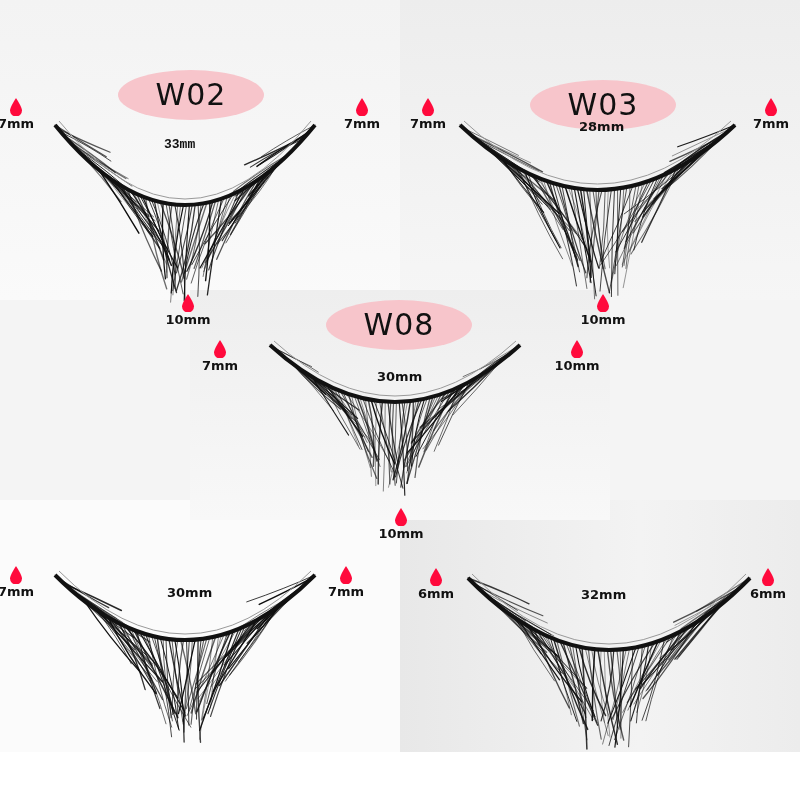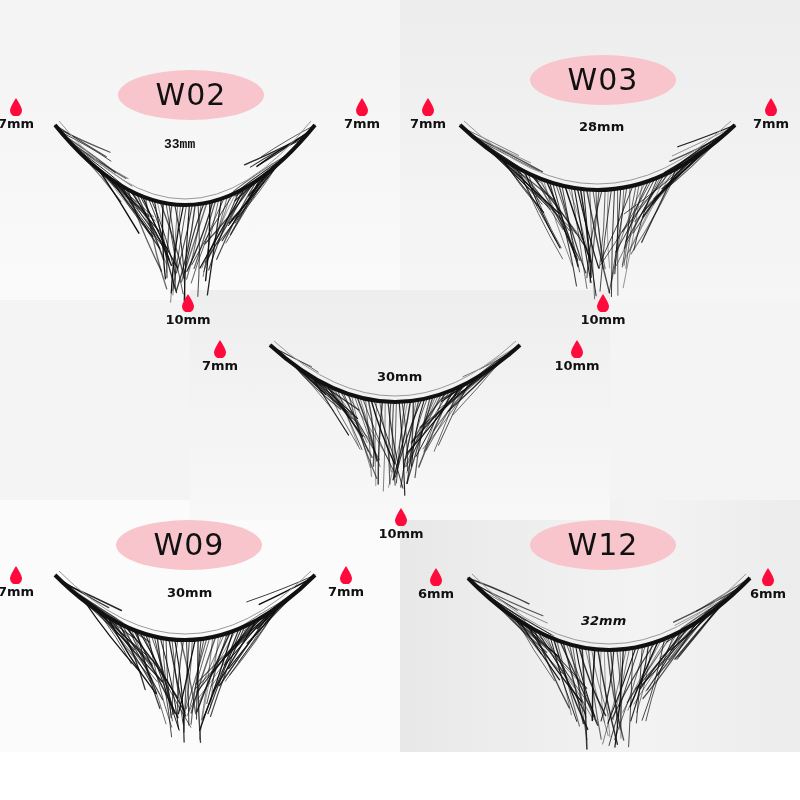--- a/index.html
+++ b/index.html
@@ -516,78 +516,77 @@
       </svg>
     <span class="len">7mm</span>
   </div>
   <div class="marker" style="left:163px;top:294px;width:50px;">
     <svg class="drop" viewBox="0 0 12 18">
         <path d="M6 0 C6 0 12 9 12 12.5 A6 6 0 0 1 0 12.5 C0 9 6 0 6 0Z" fill="#ff0a3c"></path>
       </svg>
     <span class="len">10mm</span>
   </div>
 
-  <div class="badge" style="left:530px;top:55px;">W03</div>
+  <div class="badge" style="left:530px;top:80px;">W03</div>
   <div class="len" style="left:579px;top:119px;">28mm</div>
   <div class="marker" style="left:408px;top:98px;width:40px;">
     <svg class="drop" viewBox="0 0 12 18">
         <path d="M6 0 C6 0 12 9 12 12.5 A6 6 0 0 1 0 12.5 C0 9 6 0 6 0Z" fill="#ff0a3c"></path>
       </svg>
     <span class="len">7mm</span>
   </div>
   <div class="marker" style="left:751px;top:98px;width:40px;">
     <svg class="drop" viewBox="0 0 12 18">
         <path d="M6 0 C6 0 12 9 12 12.5 A6 6 0 0 1 0 12.5 C0 9 6 0 6 0Z" fill="#ff0a3c"></path>
       </svg>
     <span class="len">7mm</span>
   </div>
   <div class="marker" style="left:578px;top:294px;width:50px;">
     <svg class="drop" viewBox="0 0 12 18">
         <path d="M6 0 C6 0 12 9 12 12.5 A6 6 0 0 1 0 12.5 C0 9 6 0 6 0Z" fill="#ff0a3c"></path>
       </svg>
     <span class="len">10mm</span>
   </div>
 
+  <div class="badge" style="left:326px;top:300px;">W08</div>
   <div class="len" style="left:377px;top:369px;">30mm</div>
   <div class="marker" style="left:200px;top:340px;width:40px;">
     <svg class="drop" viewBox="0 0 12 18">
         <path d="M6 0 C6 0 12 9 12 12.5 A6 6 0 0 1 0 12.5 C0 9 6 0 6 0Z" fill="#ff0a3c"></path>
       </svg>
     <span class="len">7mm</span>
   </div>
   <div class="marker" style="left:552px;top:340px;width:50px;">
     <svg class="drop" viewBox="0 0 12 18">
         <path d="M6 0 C6 0 12 9 12 12.5 A6 6 0 0 1 0 12.5 C0 9 6 0 6 0Z" fill="#ff0a3c"></path>
       </svg>
     <span class="len">10mm</span>
   </div>
   <div class="marker" style="left:376px;top:508px;width:50px;">
     <svg class="drop" viewBox="0 0 12 18">
         <path d="M6 0 C6 0 12 9 12 12.5 A6 6 0 0 1 0 12.5 C0 9 6 0 6 0Z" fill="#ff0a3c"></path>
       </svg>
     <span class="len">10mm</span>
   </div>
 
-  <div class="badge" style="left:116px;top:520px;">W09</div>
   <div class="len" style="left:167px;top:585px;">30mm</div>
   <div class="marker" style="left:-4px;top:566px;width:40px;">
     <svg class="drop" viewBox="0 0 12 18">
         <path d="M6 0 C6 0 12 9 12 12.5 A6 6 0 0 1 0 12.5 C0 9 6 0 6 0Z" fill="#ff0a3c"></path>
       </svg>
     <span class="len">7mm</span>
   </div>
   <div class="marker" style="left:326px;top:566px;width:40px;">
     <svg class="drop" viewBox="0 0 12 18">
         <path d="M6 0 C6 0 12 9 12 12.5 A6 6 0 0 1 0 12.5 C0 9 6 0 6 0Z" fill="#ff0a3c"></path>
       </svg>
     <span class="len">7mm</span>
   </div>
 
-  <div class="badge" style="left:530px;top:520px;">W12</div>
-  <div class="len" style="left:581px;top:613px;font-style:italic;">32mm</div>
+  <div class="len" style="left:581px;top:587px;">32mm</div>
   <div class="marker" style="left:416px;top:568px;width:40px;">
     <svg class="drop" viewBox="0 0 12 18">
         <path d="M6 0 C6 0 12 9 12 12.5 A6 6 0 0 1 0 12.5 C0 9 6 0 6 0Z" fill="#ff0a3c"></path>
       </svg>
     <span class="len">6mm</span>
   </div>
   <div class="marker" style="left:748px;top:568px;width:40px;">
     <svg class="drop" viewBox="0 0 12 18">
         <path d="M6 0 C6 0 12 9 12 12.5 A6 6 0 0 1 0 12.5 C0 9 6 0 6 0Z" fill="#ff0a3c"></path>
       </svg>

